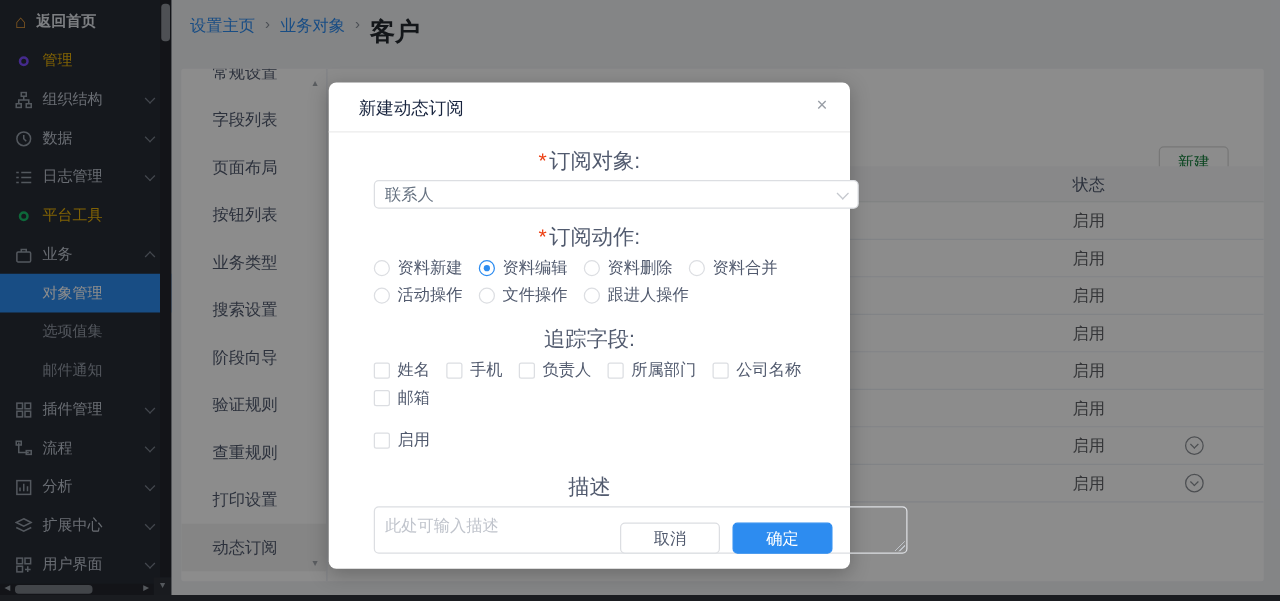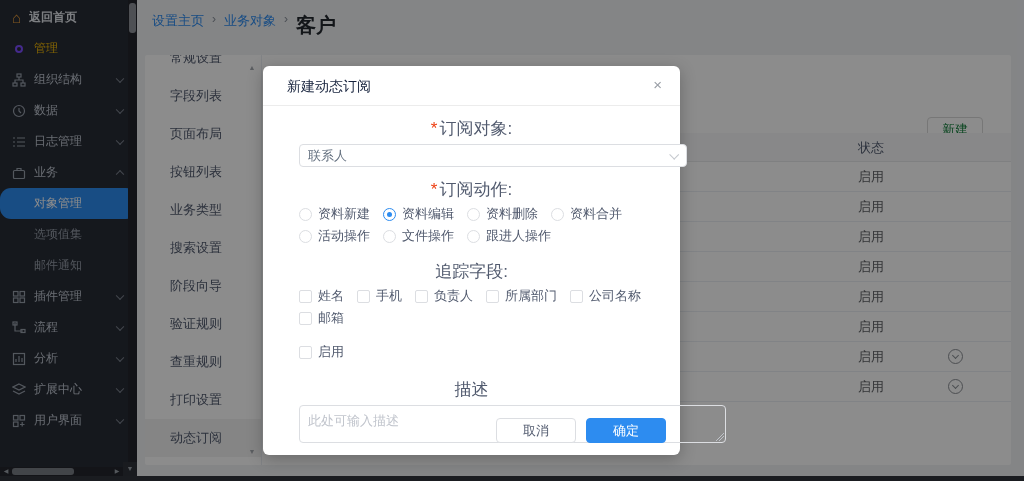--- a/index.html
+++ b/index.html
@@ -13,21 +13,21 @@
   .s-list { padding-top:2px; }
   .s-item { position:relative; height:31px; display:flex; align-items:center;
     padding-left:12px; color:#bfc6d1; font-size:12px; cursor:pointer; }
   .s-item .s-ico { width:14px; height:14px; margin-right:8px; flex:0 0 auto; }
   .s-item.home { color:#e2e6ec; font-weight:bold; }
   .home-glyph { color:#f0a13c; font-size:15px; margin-right:8px; line-height:1; }
   .s-item.section { color:#eab308; }
   .ring { width:8px; height:8px; border-radius:50%; margin:0 11px 0 3px; border:2px solid #7c4dff; }
   .ring.green { border-color:#19be6b; }
   .s-item.sub { padding-left:34px; color:#959ca8; }
-  .s-item.sub.active { background:#2d8cf0; color:#ffffff;border-radius:11px; }
+  .s-item.sub.active { background:#2d8cf0; color:#ffffff; }
   .chev { position:absolute; right:14px; top:50%; width:6px; height:6px;
     border-right:1px solid #7a828e; border-bottom:1px solid #7a828e; }
   .chev.down { transform:translateY(-70%) rotate(45deg); }
   .chev.up { transform:translateY(-30%) rotate(225deg); }
   
   .s-vscroll { position:absolute; right:0; top:0; width:9px; height:462px; background:#23262d; }
   .s-vthumb { position:absolute; right:1px; top:3px; width:7px; height:30px; background:#8e9299; border-radius:3px; }
   .s-varrow { position:absolute; right:0; top:462px; width:14px; height:14px; background:#2e323a;
     color:#9aa0a8; font-size:7px; text-align:center; line-height:14px; }
   .s-hscroll { position:absolute; left:0; top:467px; width:123px; height:9px; background:#23262d; }
@@ -146,20 +146,24 @@
         <span>数据</span>
         <i class="chev down"></i>
       </div>
       <div class="s-item">
         <svg class="s-ico" viewBox="0 0 14 14" fill="none" stroke="#98a0ac" stroke-width="1.2">
             <path d="M1 3h2M5 3h8M1 7h2M5 7h8M1 11h2M5 11h8"></path>
           </svg>
         <span>日志管理</span>
         <i class="chev down"></i>
       </div>
+      <div class="s-item section">
+        <span class="ring green"></span>
+        <span>平台工具</span>
+      </div>
       <div class="s-item">
         <svg class="s-ico" viewBox="0 0 14 14" fill="none" stroke="#98a0ac" stroke-width="1.2">
             <rect x="1.5" y="4.5" width="11" height="8" rx="1"></rect>
             <path d="M5 4.5V2.5h4v2"></path>
           </svg>
         <span>业务</span>
         <i class="chev up"></i>
       </div>
       <div class="s-item sub active">
         <span>对象管理</span>

